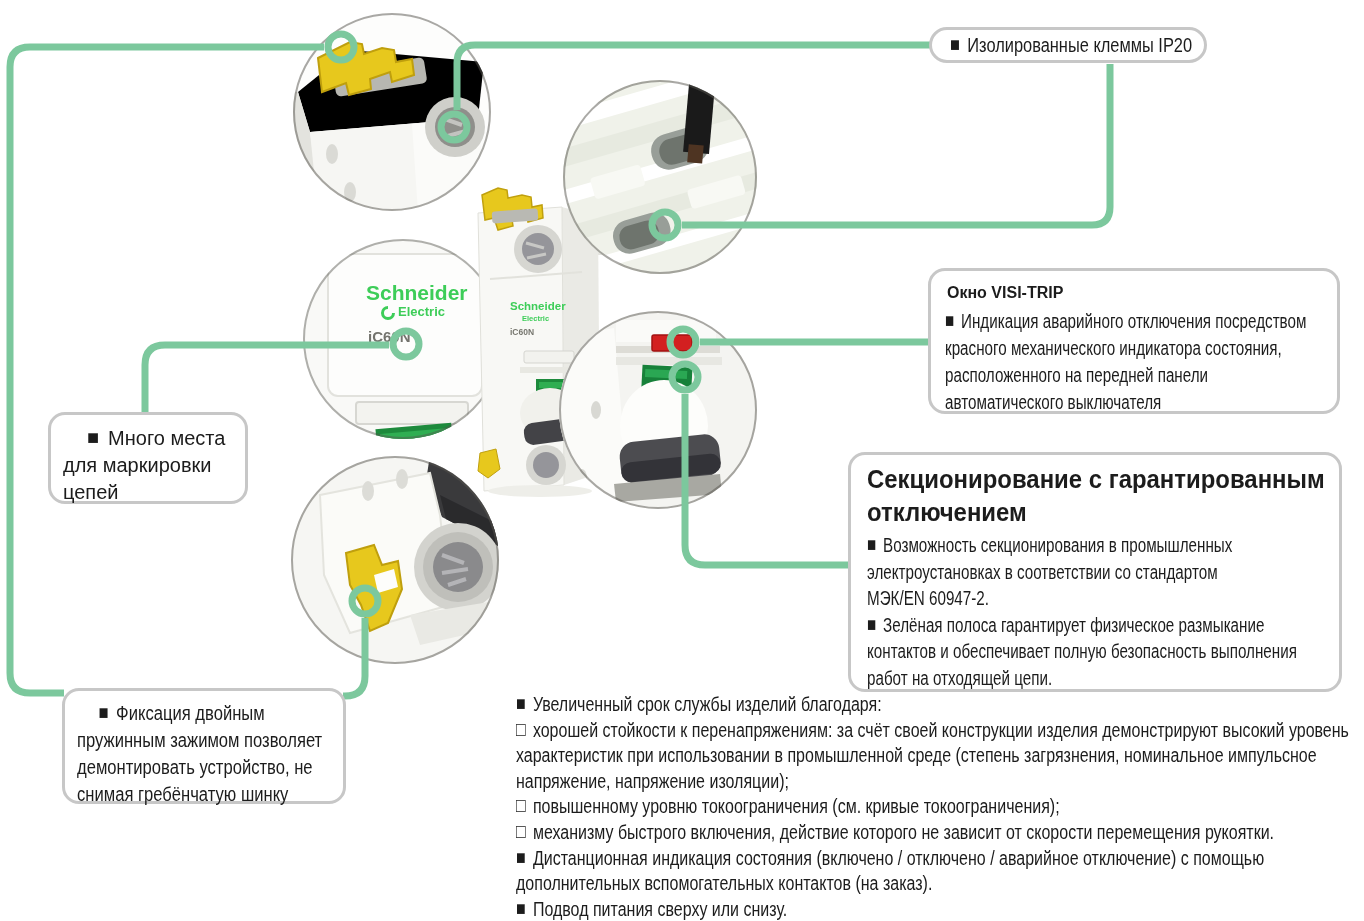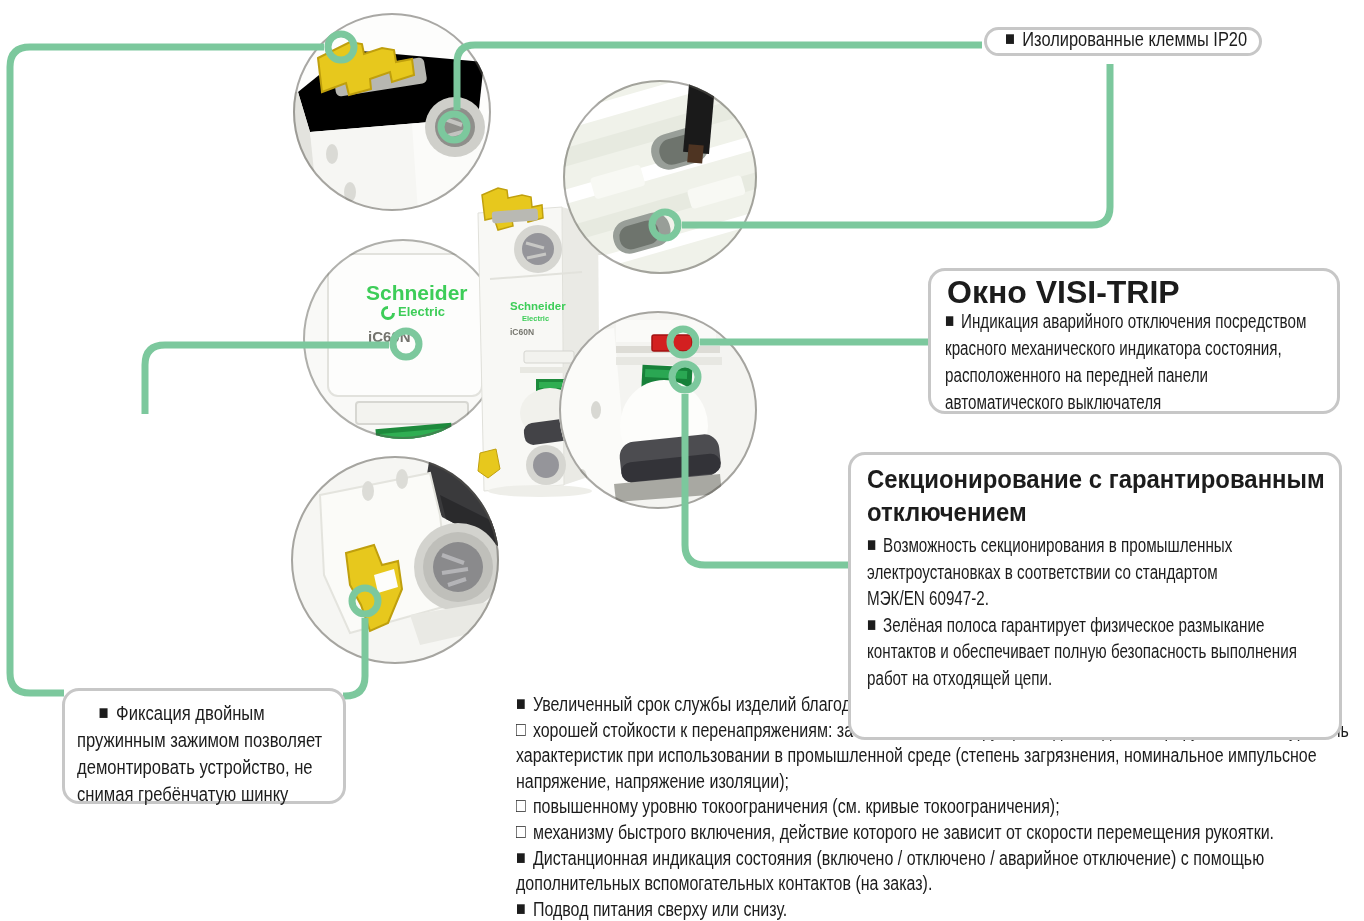--- a/index.html
+++ b/index.html
@@ -12,27 +12,27 @@
   .inset.above{z-index:18;}
   .central{position:absolute;z-index:15;}
   
   .connectors{position:absolute;left:0;top:0;z-index:30;pointer-events:none;}
   
   .callout{position:absolute;z-index:40;background:#fff;border:3px solid #c7c7c7;
            border-radius:17px;font-size:20px;line-height:27px;}
   .squeeze{transform-origin:0 0;}
   .mk{display:inline-block;margin-right:9px;transform:translateY(-1px);}
   .pre{white-space:pre-line;}
-  #box-ip20{left:984px;top:27px;width:278px;height:29px;border-radius:20px;
-            display:flex;align-items:flex-end;padding-left:18px;overflow:visible;}
+  #box-ip20{left:929px;top:27px;width:278px;height:36px;border-radius:20px;
+            display:flex;align-items:center;padding-left:18px;overflow:visible;}
   #box-ip20 .line{white-space:nowrap;width:300px;transform:scaleX(.82);transform-origin:0 50%;}
   #box-visi{left:928px;top:268px;width:412px;height:146px;padding:7px 0 0 14px;}
-  .visi-title{font-size:32px;font-weight:bold;line-height:29px;margin:0 0 1px 2px;}
+  .visi-title{font-size:16px;font-weight:bold;line-height:29px;margin:0 0 1px 2px;}
   .visi-body{width:520px;transform:scaleX(.76);line-height:27px;}
-  #box-sect{left:848px;top:452px;width:494px;height:288px;padding:8px 0 0 16px;}
+  #box-sect{left:848px;top:452px;width:494px;height:240px;padding:8px 0 0 16px;}
   .sect-title{font-size:26px;font-weight:bold;line-height:33px;width:520px;transform:scaleX(.92);transform-origin:0 0;margin:0 0 3px 0;}
   .sect-body{width:620px;transform:scaleX(.76);line-height:26.5px;}
   #box-mark{left:48px;top:412px;width:200px;height:92px;padding:10px 0 0 12px;line-height:27px;}
   #box-mark .pre{width:180px;text-indent:12px;}
   #box-fix{left:62px;top:648px;width:284px;height:116px;padding:9px 0 0 12px;margin-top:40px;}
   #box-fix .body{width:320px;transform:scaleX(.83);line-height:27px;text-indent:13px;}
   
   .features{position:absolute;left:516px;top:692px;z-index:20;width:1060px;
             transform:scaleX(.80);transform-origin:0 0;font-size:20px;line-height:25.6px;}
   .features p{margin:0;}
@@ -230,20 +230,25 @@
   <div class="callout" id="box-sect">
     <div class="sect-title">Секционирование с гарантированным отключением</div>
     <div class="sect-body squeeze pre"><span class="mk">■</span><span>Возможность секционирования в промышленных
 электроустановках в соответствии со стандартом
 МЭК/EN 60947-2.</span></div>
     <div class="sect-body squeeze pre"><span class="mk">■</span><span>Зелёная полоса гарантирует физическое размыкание
 контактов и обеспечивает полную безопасность выполнения
 работ на отходящей цепи.</span></div>
   </div>
 
+  <div class="callout" id="box-mark">
+    <div class="pre"><span class="mk">■</span><span>Много места
+для маркировки
+цепей</span></div>
+  </div>
 
   <div class="callout" id="box-fix">
     <div class="body squeeze pre"><span class="mk">■</span><span>Фиксация двойным
 пружинным зажимом позволяет
 демонтировать устройство, не
 снимая гребёнчатую шинку</span></div>
   </div>
 
   <div class="features">
     <p><span class="mk">■</span><span>Увеличенный срок службы изделий благодаря:</span></p>

